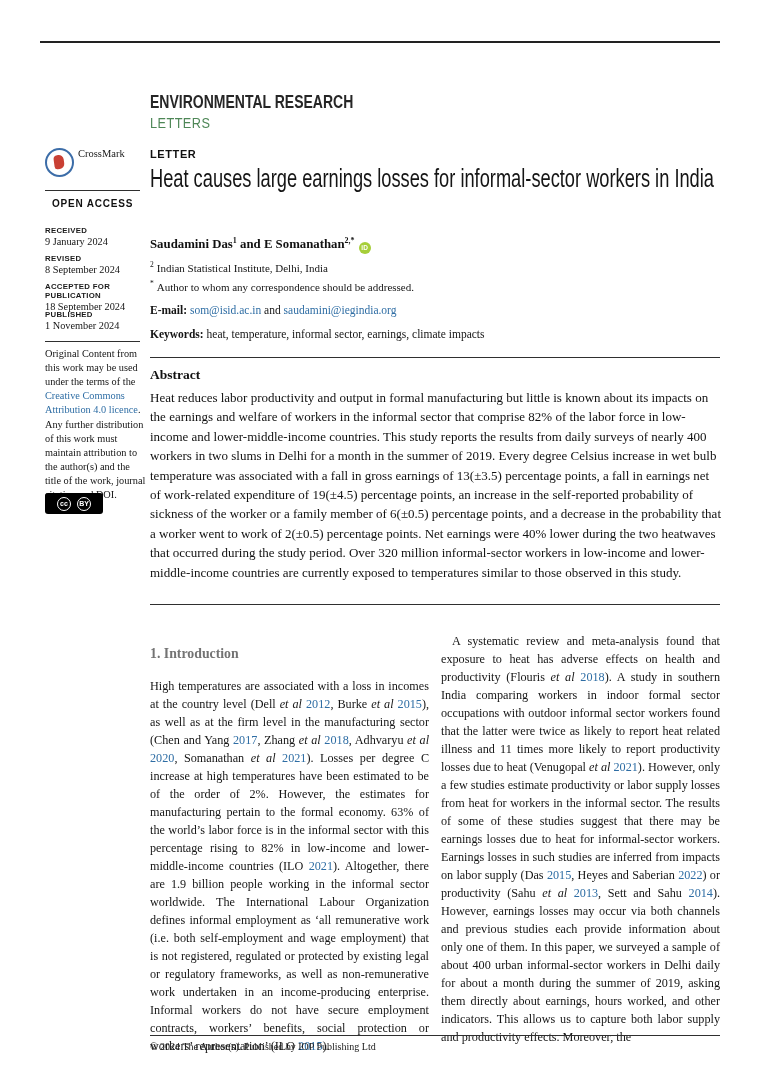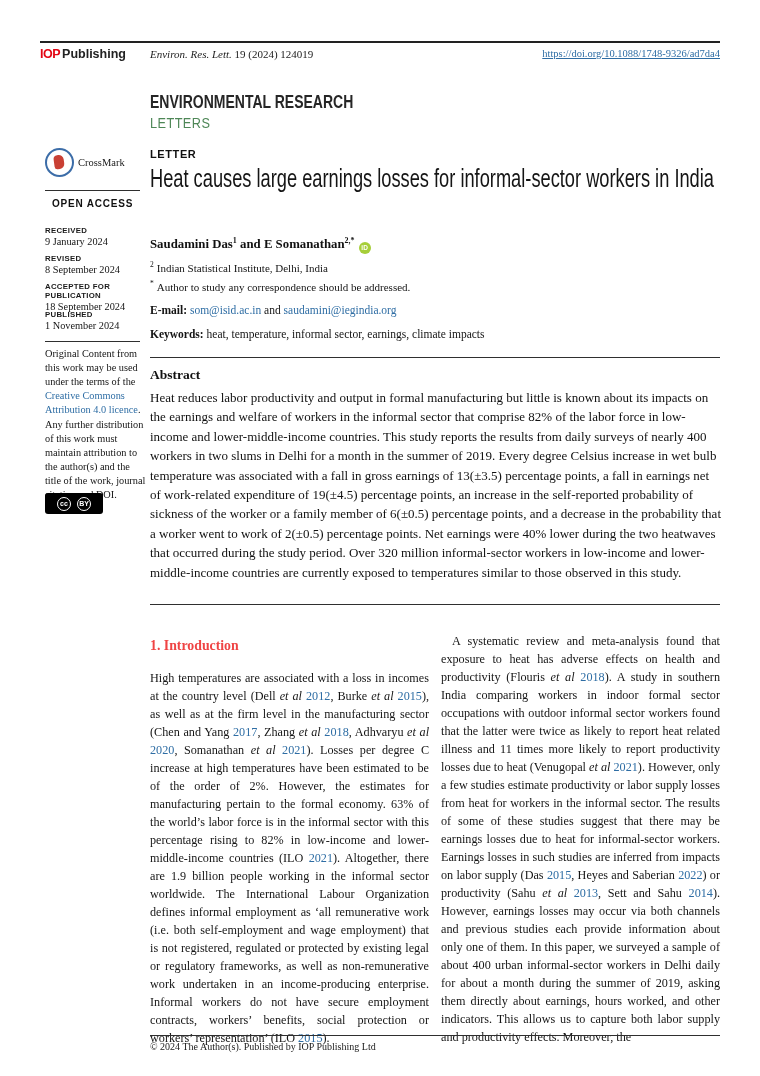--- a/index.html
+++ b/index.html
@@ -19,21 +19,21 @@
   .iop-pub{color:#222;font-weight:600;margin-left:2px;}
   .cite{position:absolute;left:110px;top:1px;color:#222;}
   .doi{position:absolute;right:0;top:1px;color:#2e6da4;text-decoration:underline;font-size:10.5px;}
 
   
   .banner{left:150px;top:92px;}
   .banner-l1{font-family:"Liberation Sans",sans-serif;font-weight:bold;font-size:17.5px;color:#262626;
              transform:scaleX(0.8);transform-origin:0 0;white-space:nowrap;}
   .banner-l2{font-family:"Liberation Sans",sans-serif;font-size:15px;color:#4e8757;letter-spacing:0.5px;
              transform:scaleX(0.85);transform-origin:0 0;white-space:nowrap;margin-top:1px;}
-  .crossmark{position:absolute;left:45px;top:148px;display:flex;align-items:center;cursor:pointer;}
+  .crossmark{position:absolute;left:45px;top:148px;display:flex;align-items:flex-start;cursor:pointer;}
   .cm-circle{width:29px;height:29px;border-radius:50%;border:2.5px solid #3c6da8;background:#fff;
              position:relative;box-sizing:border-box;}
   .cm-flame{position:absolute;left:7px;top:5px;width:10px;height:14px;background:#c94034;
             border-radius:4px 5px 5px 3px;transform:rotate(-8deg);}
   .cm-label{font-size:10.5px;color:#1a1a1a;margin-left:4px;}
   .side-rule1{left:45px;top:190px;width:95px;}
   .open-access{left:52px;top:198px;font-size:10px;font-weight:bold;letter-spacing:0.8px;color:#111;}
   .hist{position:absolute;left:45px;width:100px;}
   .hist-label{font-family:"Liberation Sans",sans-serif;font-size:7.8px;font-weight:bold;
               letter-spacing:0.3px;color:#1a1a1a;}
@@ -63,39 +63,34 @@
   .email-link{color:#2e6da4;}
   .kw-line{left:150px;top:328px;font-size:11.5px;}
   .abs-rule-top{left:150px;top:357px;width:570px;}
   .abs-title{left:150px;top:367px;font-size:13.5px;font-weight:bold;color:#111;}
   .abs-text{left:150px;top:388px;width:572px;font-size:13px;line-height:19.4px;color:#111;}
   .abs-rule-bot{left:150px;top:604px;width:570px;}
 
   
   .cols{left:150px;top:630px;width:570px;display:flex;gap:12px;}
   .col{width:279px;}
-  .sec-head{font-size:13.8px;font-weight:bold;color:#ef4444;margin:8px 0 15px 0;}
+  .sec-head{font-size:13.8px;font-weight:bold;color:#737373;margin:16px 0 15px 0;}
   .bodytext{font-size:12.2px;line-height:18px;text-align:justify;color:#151515;margin:0;}
   .indent{text-indent:11px;margin-top:2px;}
 
   
   .foot-rule{left:150px;top:1035px;width:570px;}
   .footer{left:150px;top:1041px;font-size:10px;color:#1a1a1a;}
 </style>
 </head>
 <body>
 
 <div class="page">
 
   <div class="rule top-rule"></div>
-  <div class="abs masthead">
-    <div class="iop-logo sans"><span class="iop-red">IOP</span><span class="iop-pub">Publishing</span></div>
-    <div class="cite"><span class="it">Environ. Res. Lett.</span><span> 19 (2024) 124019</span></div>
-    <div class="doi">https://doi.org/10.1088/1748-9326/ad7da4</div>
-  </div>
 
   <div class="abs banner">
     <div class="banner-l1">ENVIRONMENTAL RESEARCH</div>
     <div class="banner-l2">LETTERS</div>
   </div>
 
   <div class="crossmark">
     <div class="cm-circle">
         <div class="cm-flame"></div>
       </div>
@@ -131,21 +126,21 @@
 
   <div class="abs letter-label sans">LETTER</div>
   <div class="abs title-wrap">
     <div class="title">Heat causes large earnings losses for informal-sector workers in India</div>
   </div>
 
   <div class="abs authors"><span>Saudamini Das</span><sup>1</sup><span> and E Somanathan</span><sup>2,*</sup><span class="orcid">iD</span></div>
 
   <div class="abs affils">
     <div><sup>2</sup><span>Indian Statistical Institute, Delhi, India</span></div>
-    <div><sup>*</sup><span>Author to study any correspondence should be addressed.</span></div>
+    <div><sup>*</sup><span>Author to whom any correspondence should be addressed.</span></div>
   </div>
 
   <div class="abs email-line"><b>E-mail: </b><span class="email-link">som@isid.ac.in</span><span> and </span><span class="email-link">saudamini@iegindia.org</span></div>
 
   <div class="abs kw-line"><b>Keywords: </b><span>heat, temperature, informal sector, earnings, climate impacts</span></div>
 
   <div class="rule abs-rule-top"></div>
   <div class="abs abs-title">Abstract</div>
   <div class="abs abs-text">Heat reduces labor productivity and output in formal manufacturing but little is known about its impacts on the earnings and welfare of workers in the informal sector that comprise 82% of the labor force in low-income and lower-middle-income countries. This study reports the results from daily surveys of nearly 400 workers in two slums in Delhi for a month in the summer of 2019. Every degree Celsius increase in wet bulb temperature was associated with a fall in gross earnings of 13(±3.5) percentage points, a fall in earnings net of work-related expenditure of 19(±4.5) percentage points, an increase in the self-reported probability of sickness of the worker or a family member of 6(±0.5) percentage points, and a decrease in the probability that a worker went to work of 2(±0.5) percentage points. Net earnings were 40% lower during the two heatwaves that occurred during the study period. Over 320 million informal-sector workers in low-income and lower-middle-income countries are currently exposed to temperatures similar to those observed in this study.</div>
   <div class="rule abs-rule-bot"></div>

